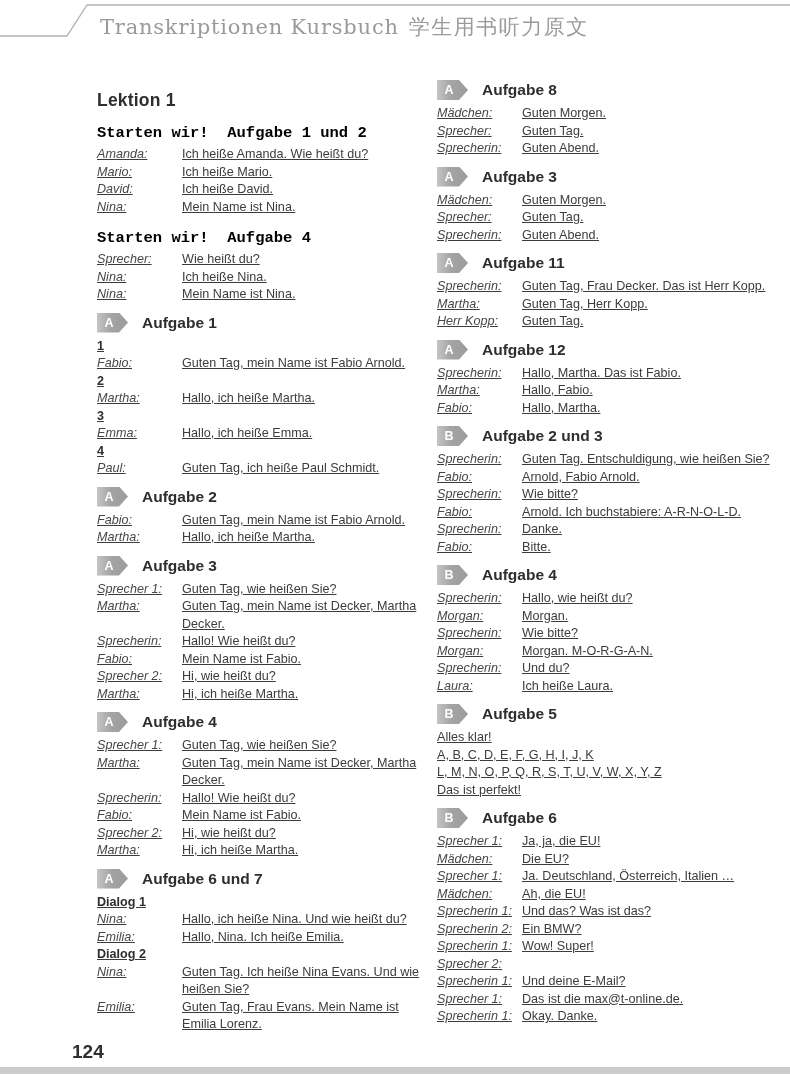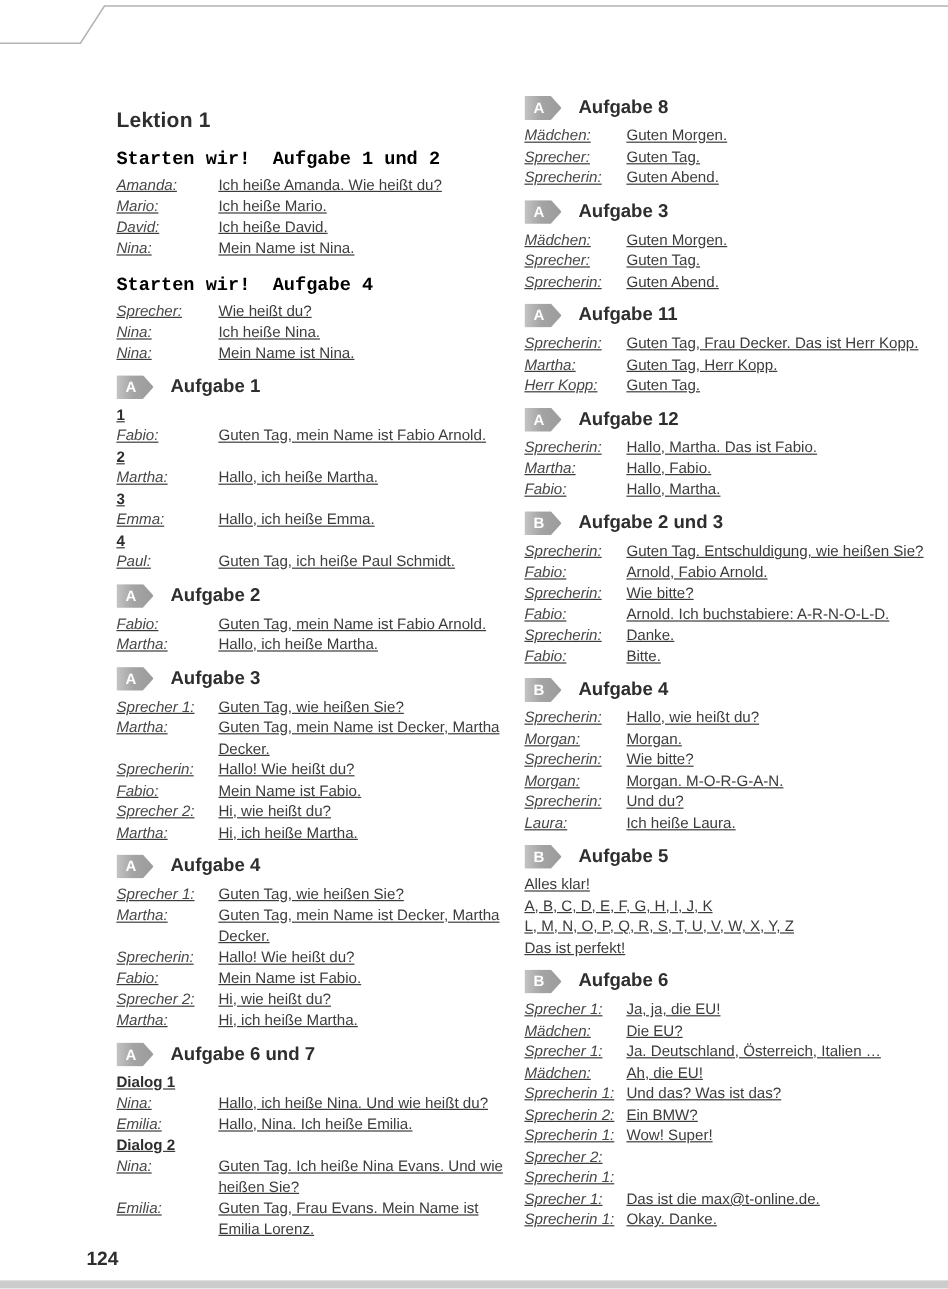--- a/index.html
+++ b/index.html
@@ -93,40 +93,43 @@
     column-gap: 0;
   }
   .row .speaker { font-style: italic; color: #474747; padding-right: 4px; }
   .row .utterance { color: #3c3c3c; }
   .row-label { font-weight: 700; color: #2e2e2e; }
   .row-plain { color: #3c3c3c; }
 
   .page-number {
     position: absolute;
     left: 72px; top: 1041px;
-    font-size: 16px;
+    font-size: 19px;
     font-weight: 600;
     color: #2f2f2f;
   }
   .bottom-bar {
     position: absolute;
     left: 0; right: 0; bottom: 0;
     height: 7px;
     background: #cccccc;
   }
 </style>
 </head>
 <body>
 
 <div class="page">
 
   <svg class="corner-decoration" viewBox="0 0 790 42" xmlns="http://www.w3.org/2000/svg">
     <polyline points="0,36 67,36 87,5 790,5" fill="none" stroke="#b3b3b3" stroke-width="1.3"></polyline>
   </svg>
 
+  <header class="page-header">
+    <h1 class="page-title"><span>Transkriptionen Kursbuch</span><span class="cn">学生用书听力原文</span></h1>
+  </header>
 
   <main class="columns">
     <div class="col col-left">
       <h2 class="lesson-heading">Lektion 1</h2>
       <div class="col-body">
           <section class="section">
             <h3 class="plain-head">Starten wir!  Aufgabe 1 und 2</h3>
             <div class="rows">
               <div class="row">
                 <span class="speaker">Amanda:</span>
@@ -489,20 +492,21 @@
               </div>
               <div class="row">
                 <span class="speaker">Sprecherin 1:</span>
                 <span class="utterance">Wow! Super!</span>
               </div>
               <div class="row">
                 <span class="speaker">Sprecher 2:</span>
               </div>
               <div class="row">
                 <span class="speaker">Sprecherin 1:</span>
+                <span class="utterance">Und deine E-Mail?</span>
               </div>
               <div class="row">
                 <span class="speaker">Sprecher 1:</span>
                 <span class="utterance">Das ist die max@t-online.de.</span>
               </div>
               <div class="row">
                 <span class="speaker">Sprecherin 1:</span>
                 <span class="utterance">Okay. Danke.</span>
               </div>
             </div>

